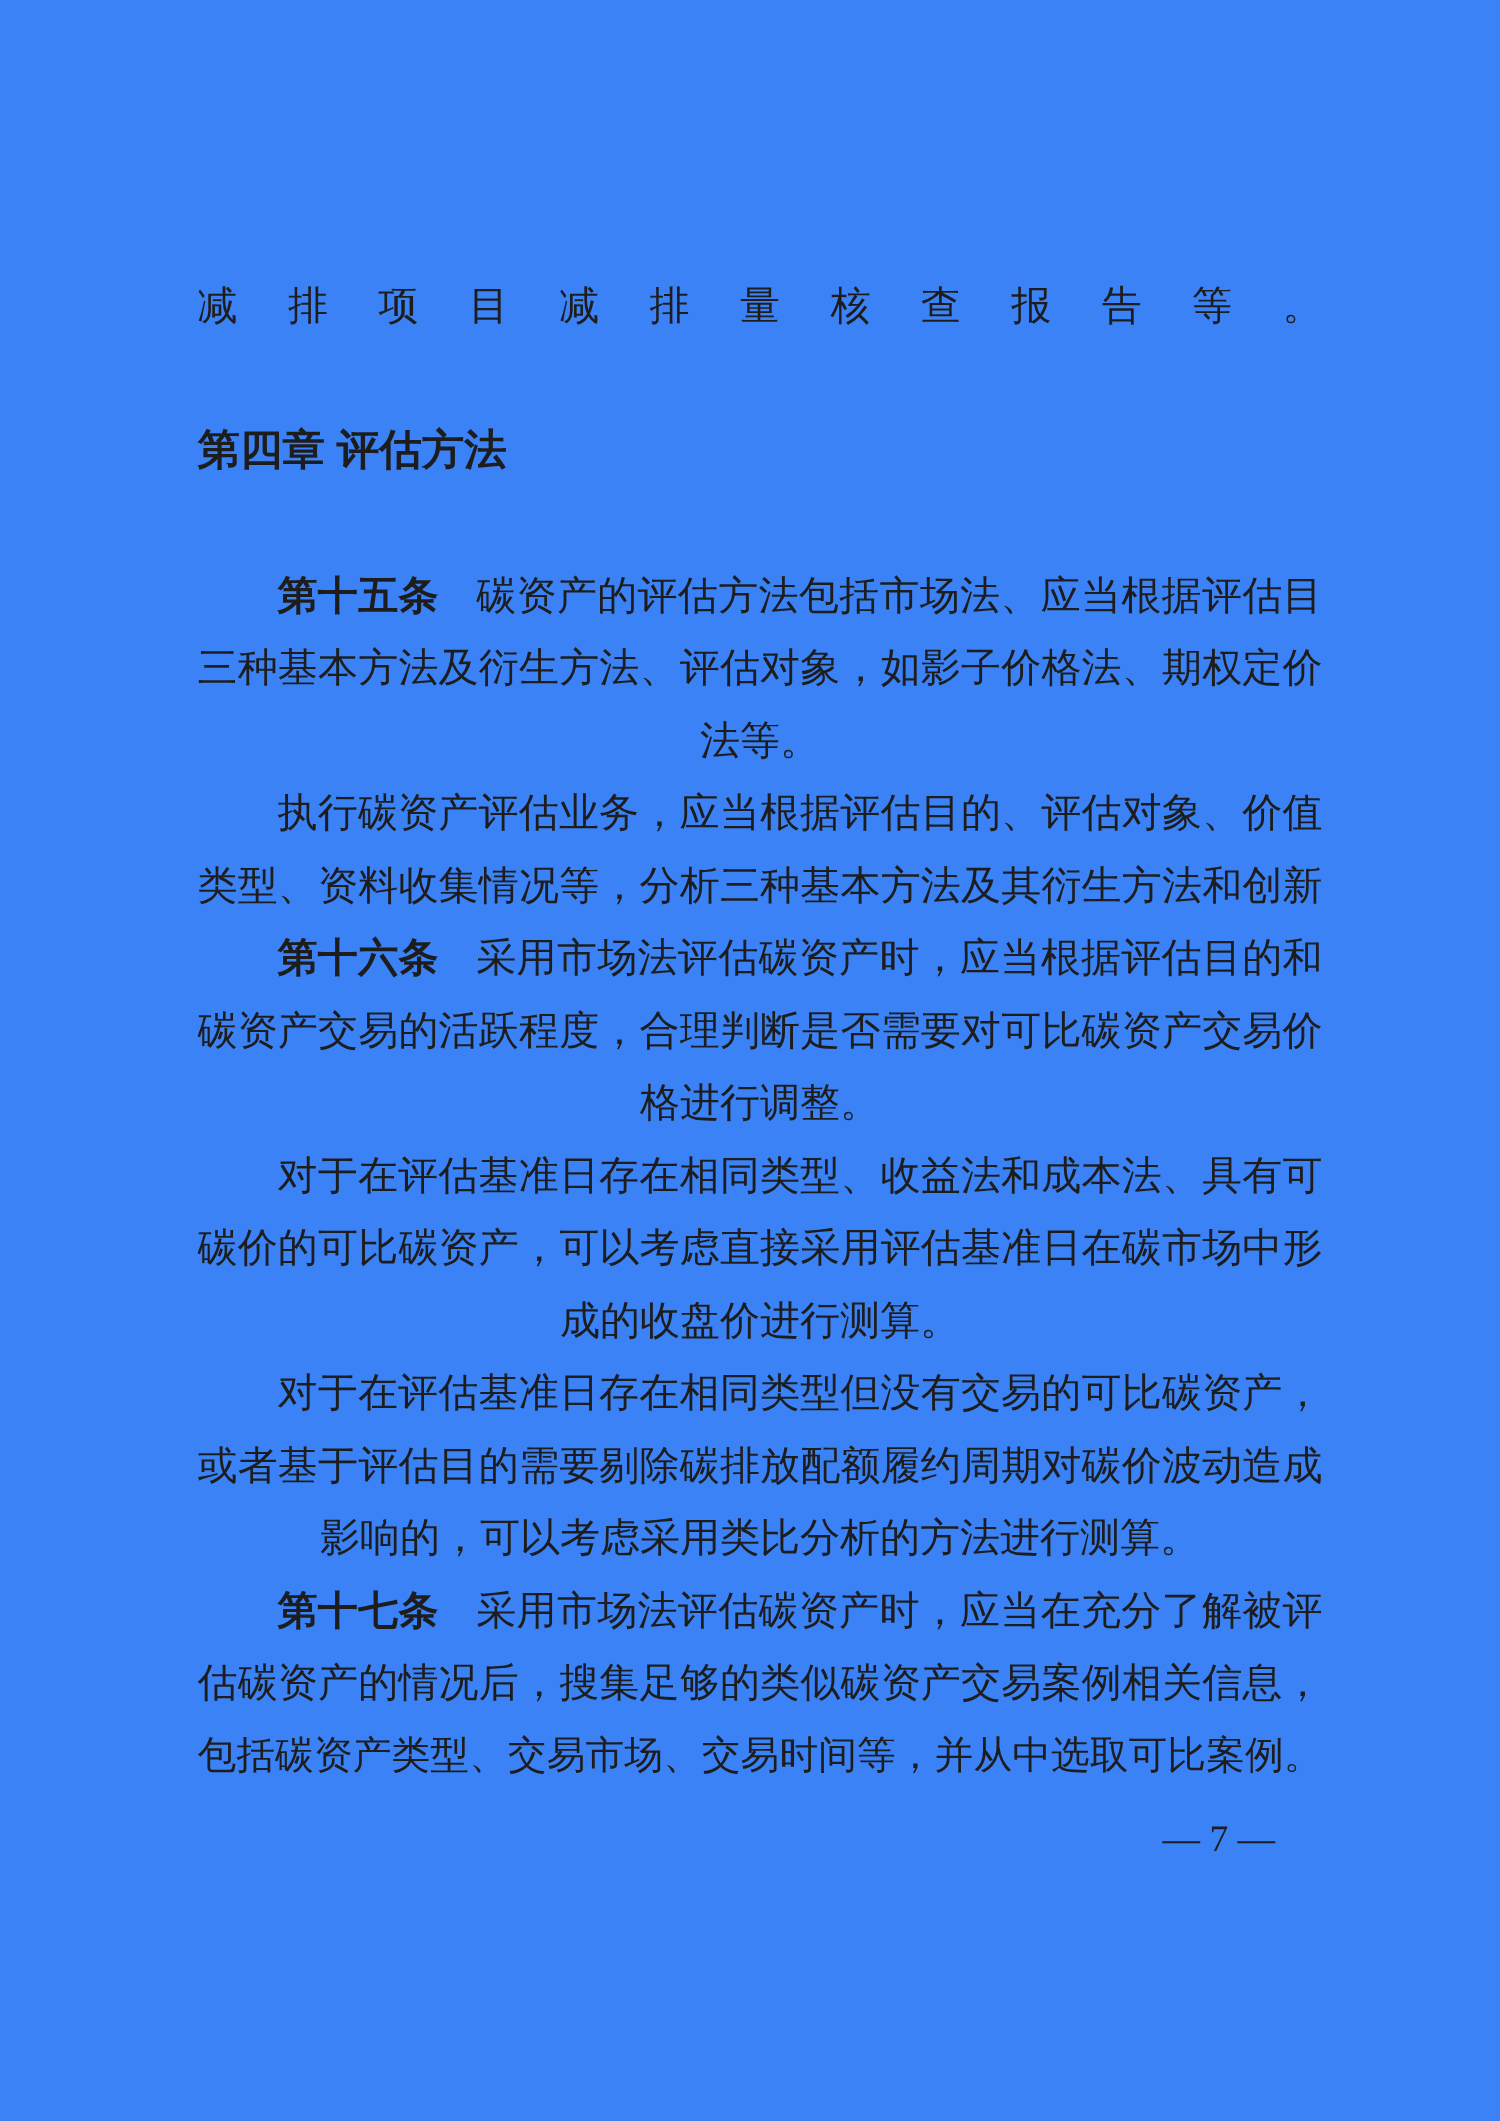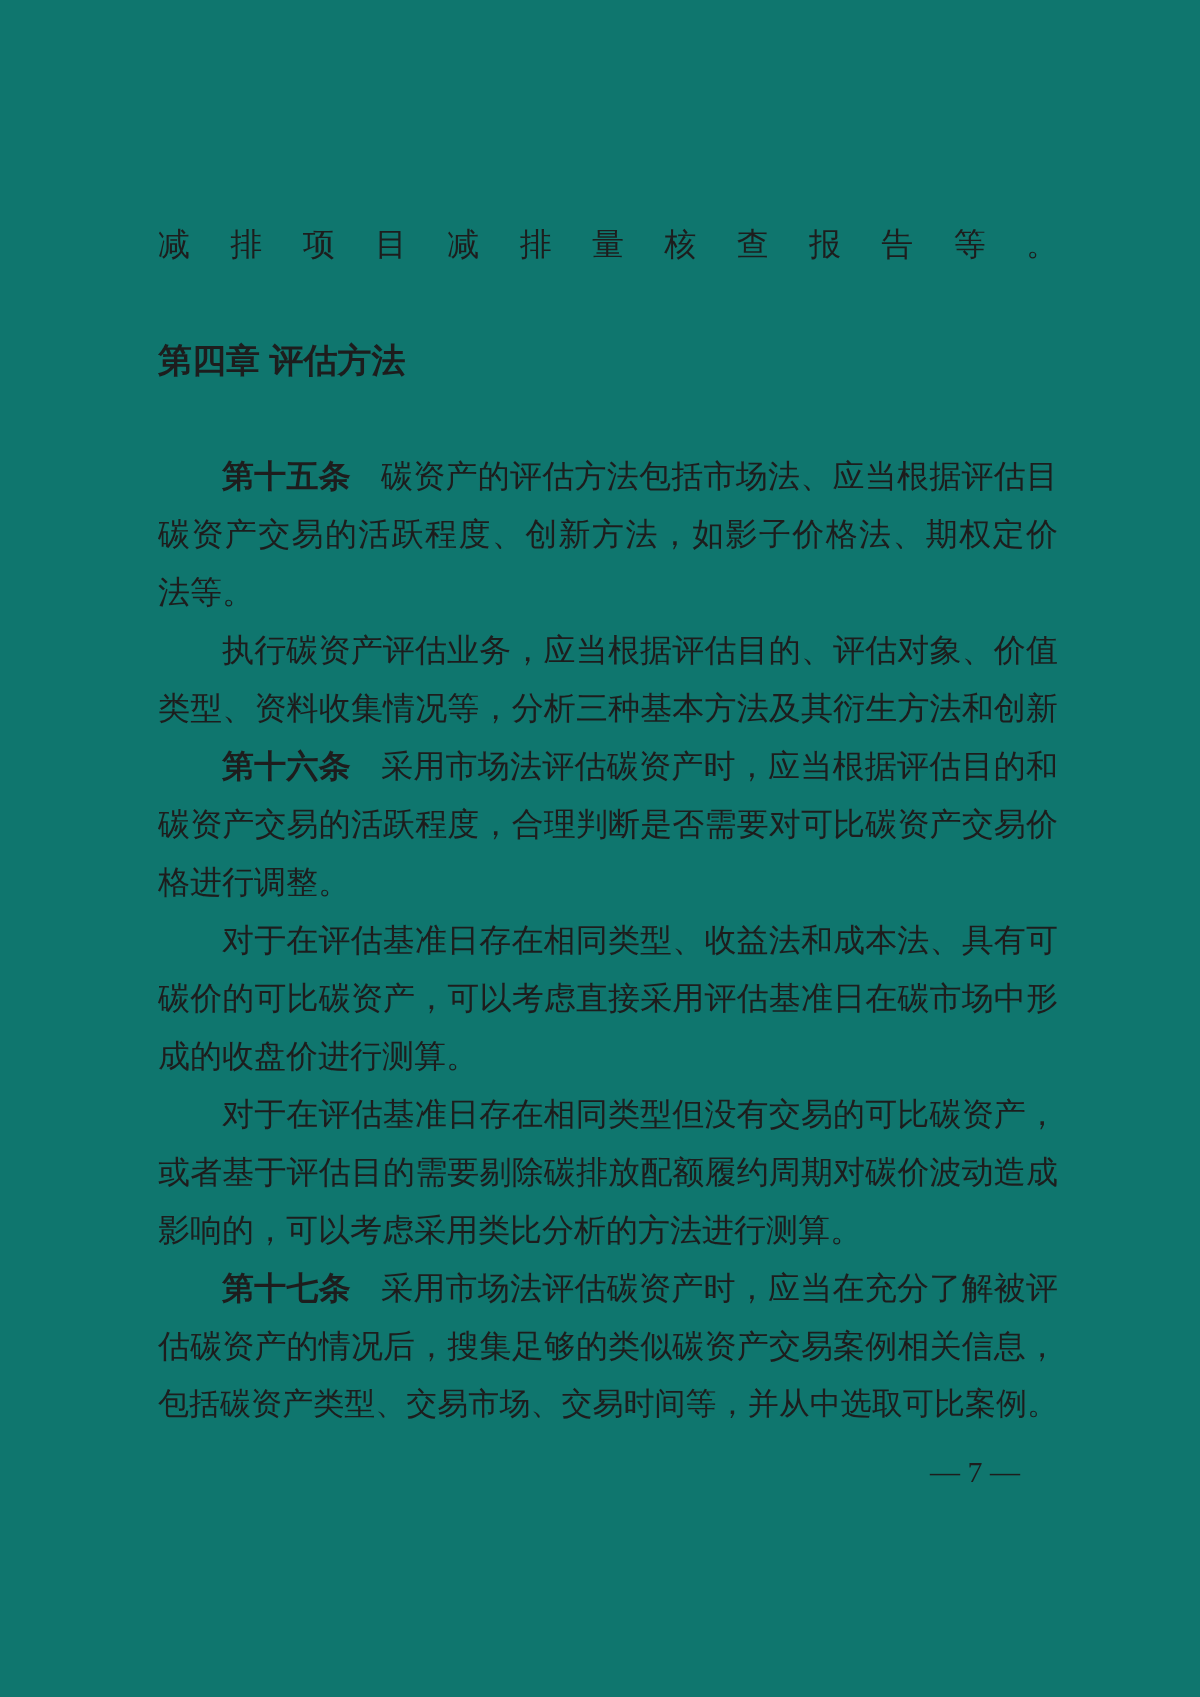--- a/index.html
+++ b/index.html
@@ -4,37 +4,37 @@
 <style>
   html, body {
     margin: 0;
     padding: 0;
     background: #ffffff;
   }
   .page {
     position: relative;
     width: 1200px;
     height: 1697px;
-    background: #0f766e;
+    background: #3b82f6;
     color: #1d1d1d;
     font-family: "Liberation Serif", "DejaVu Serif", serif;
     overflow: hidden;
   }
   .content {
     position: absolute;
     left: 158px;
     top: 215px;
     width: 900px;
   }
   .ln {
     font-size: 32px;
     line-height: 58px;
     height: 58px;
     overflow: hidden;
-    text-align: left;
+    text-align: center;
   }
   
   .st {
     text-align: justify;
     text-align-last: justify;
   }
   
   .ind {
     text-indent: 64px;
   }
@@ -75,21 +75,21 @@
   <div class="content">
 
     <div class="ln st">减排项目减排量核查报告等。</div>
 
     <div class="heading">第四章 评估方法</div>
 
     <div class="body-block">
 
       <div class="ln st ind"><span class="art">第十五条</span><span>碳资产的评估方法包括市场法、应当根据评估目的</span></div>
 
-      <div class="ln st">碳资产交易的活跃程度、创新方法，如影子价格法、期权定价</div>
+      <div class="ln st">三种基本方法及衍生方法、评估对象，如影子价格法、期权定价</div>
 
       <div class="ln">法等。</div>
 
       <div class="ln st ind">执行碳资产评估业务，应当根据评估目的、评估对象、价值</div>
 
       <div class="ln st">类型、资料收集情况等，分析三种基本方法及其衍生方法和创新</div>
 
 
       <div class="ln st ind"><span class="art">第十六条</span><span>采用市场法评估碳资产时，应当根据评估目的和</span></div>
 

